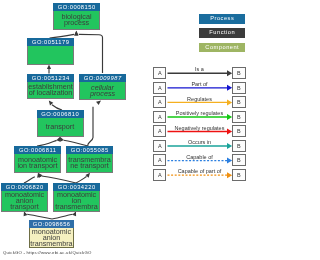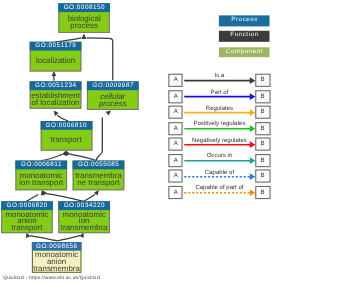--- a/index.html
+++ b/index.html
@@ -3,21 +3,21 @@
 <meta charset="utf-8">
 <title>QuickGO GO term ancestor chart</title>
 <style>
   html,body{margin:0;padding:0;}
   body{width:250px;height:260px;background:#ffffff;overflow:hidden;
        font-family:"Liberation Sans","DejaVu Sans",sans-serif;}
   #stage{position:relative;width:250px;height:260px;}
   svg.edges{position:absolute;left:0;top:0;width:250px;height:260px;overflow:visible;}
 
   .node{position:absolute;box-sizing:border-box;border:1px solid #7a7a7a;
-        background:#84cc16;overflow:visible;}
+        background:#22c55e;overflow:visible;}
   .node .hdr{background:#17699b;color:#ffffff;font-size:5.8px;line-height:8px;
              height:8px;text-align:center;letter-spacing:.45px;text-indent:.45px;
              white-space:nowrap;overflow:hidden;margin:-1px -1px 0 -1px;}
   .node .bdy{color:#3c3c3c;font-size:7.2px;line-height:5.95px;text-align:center;
              white-space:pre-line;position:absolute;left:0;right:0;top:7px;bottom:0;
              display:flex;align-items:center;justify-content:center;padding-top:0.8px;box-sizing:border-box;}
   .node.hl{border-color:#6e6e45;}
   .node.hl .bdy{background:#f5f0c0;}
   .node.hl .hdr{background:#2f6fa8;}
 
@@ -87,21 +87,20 @@
       </g>
     </svg>
   <div id="nodes">
       <div class="node" style="left: 53px; top: 3px; width: 47px; height: 26.5px;">
         <div class="hdr">GO:0008150</div>
         <div class="bdy">biological
 process</div>
       </div>
       <div class="node" style="left: 27px; top: 38px; width: 47px; height: 26.5px;">
         <div class="hdr">GO:0051179</div>
-        <div class="bdy">localization</div>
       </div>
       <div class="node" style="left: 27px; top: 73.5px; width: 47px; height: 25px;">
         <div class="hdr">GO:0051234</div>
         <div class="bdy">establishment
 of localization</div>
       </div>
       <div class="node" style="left: 79px; top: 73.5px; width: 47px; height: 26.5px; font-style: italic;">
         <div class="hdr">GO:0009987</div>
         <div class="bdy">cellular
 process</div>

